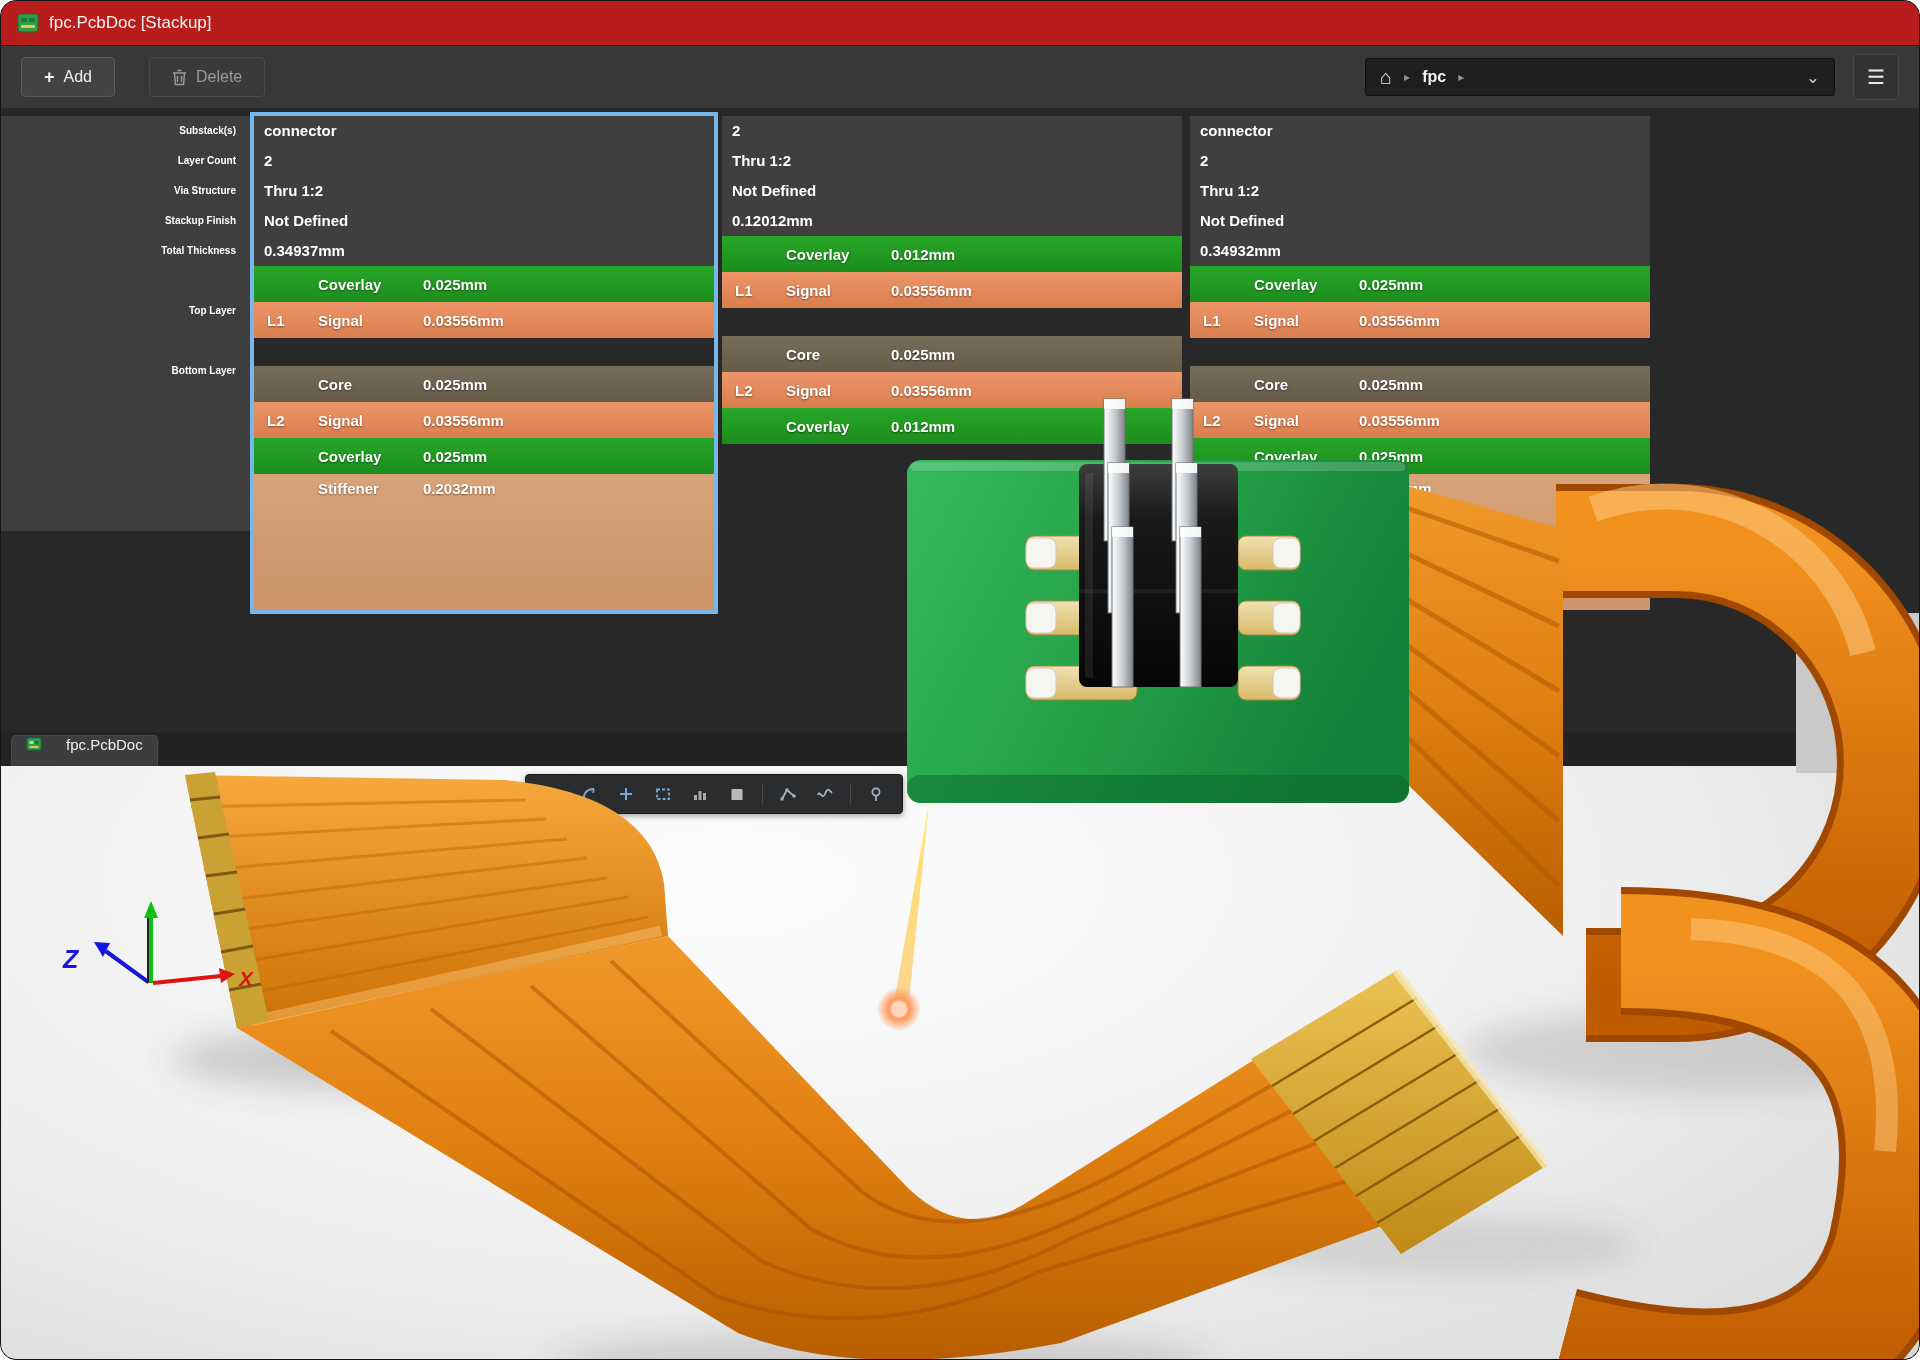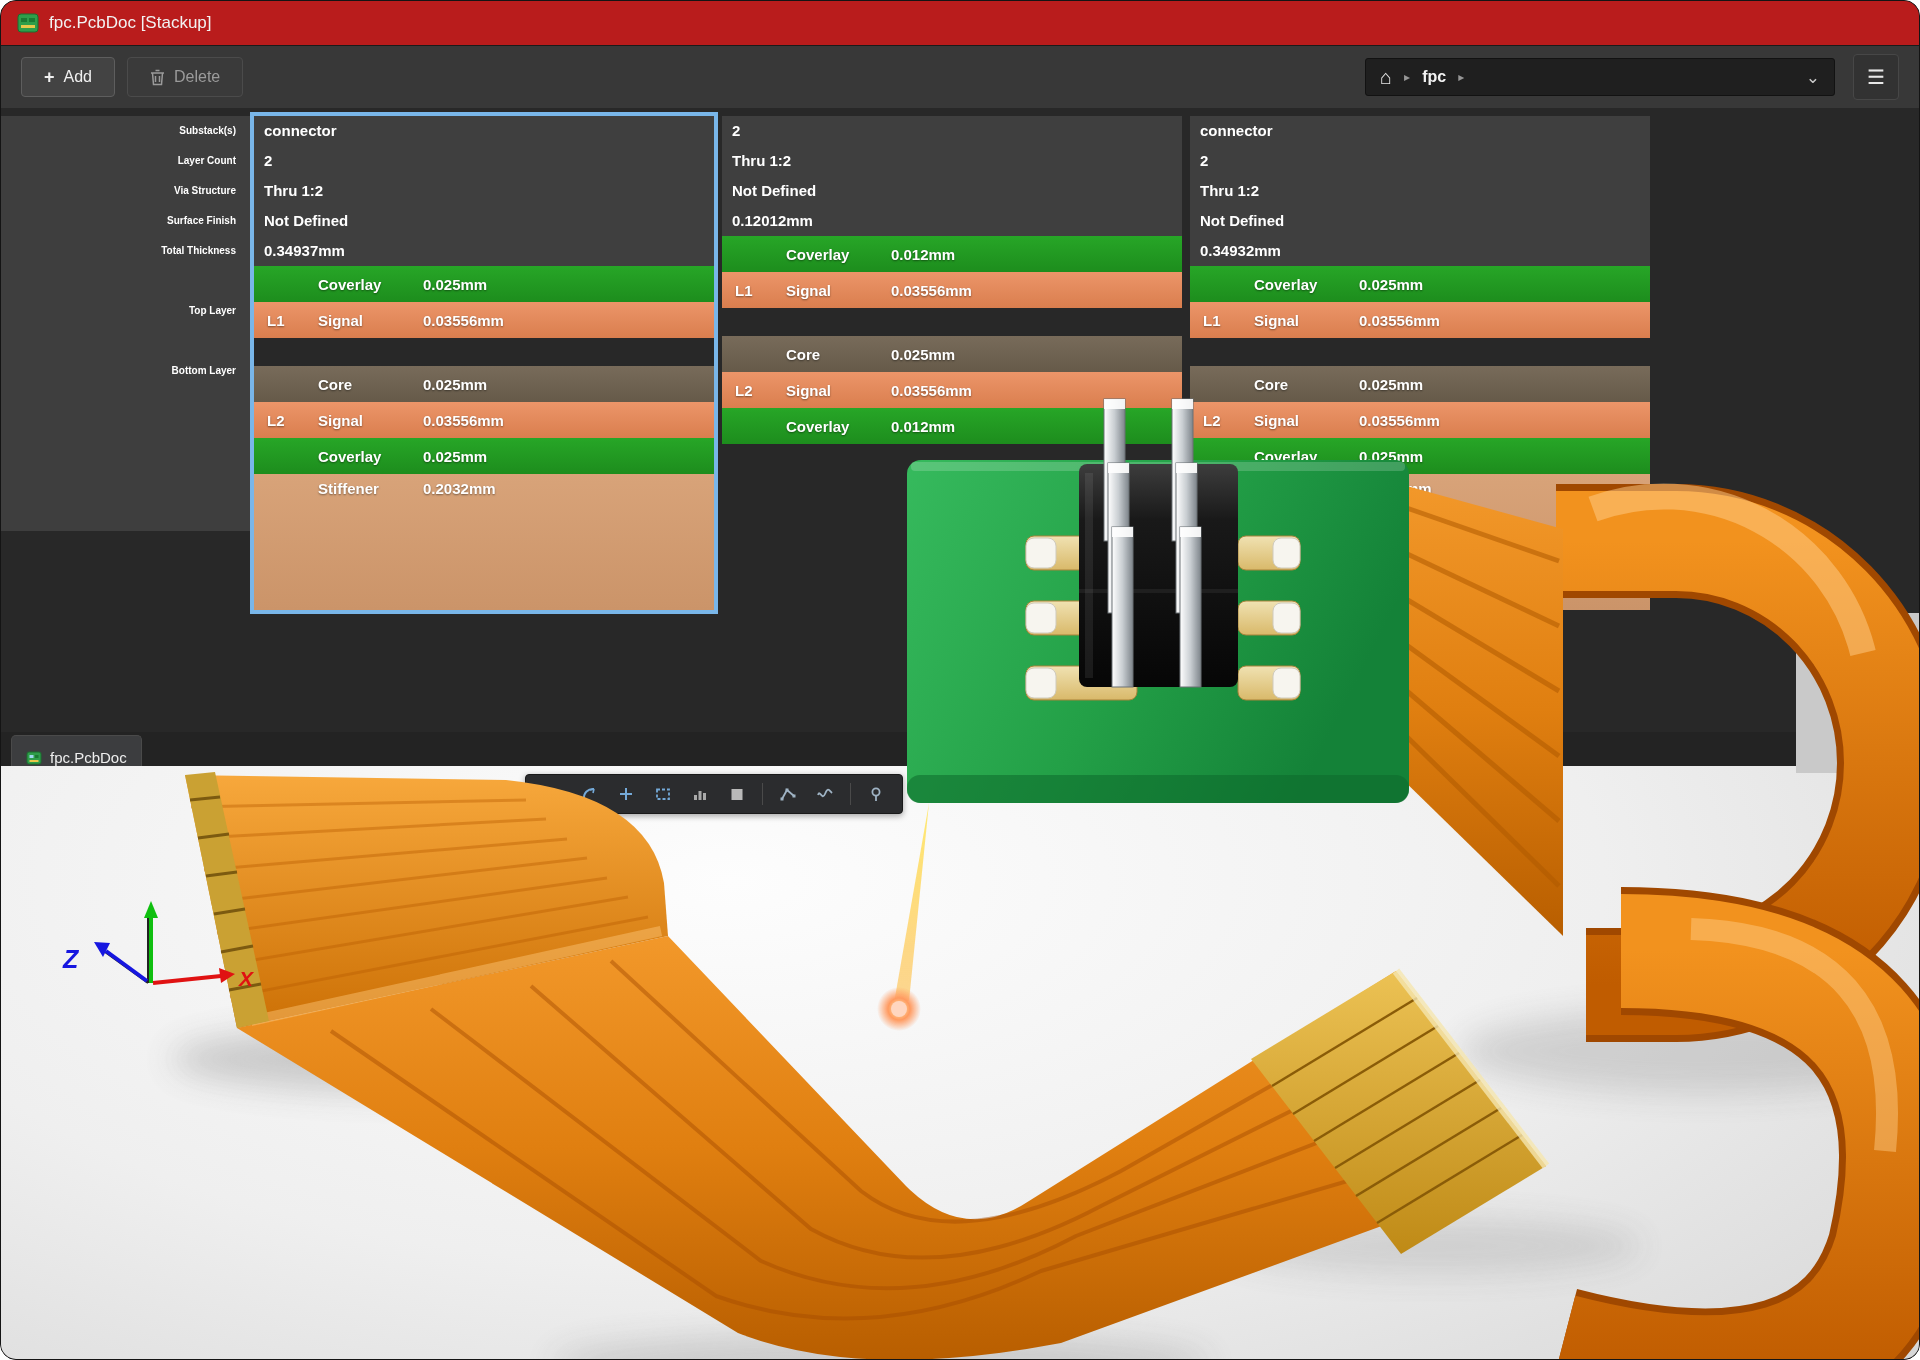--- a/index.html
+++ b/index.html
@@ -7,21 +7,21 @@
           background:#282828;border:1px solid #141414;box-sizing:border-box;}
   
   .titlebar{height:44px;background:#b91c1c;display:flex;align-items:center;padding:0 16px;gap:10px;
             border-bottom:1px solid #1b1b1b;}
   .title{color:#f2f2f2;font-size:17px;}
   
   .toolbar{height:62px;background:#383838;display:flex;align-items:center;padding:0 20px;}
   .btn{display:flex;align-items:center;gap:9px;height:38px;padding:0 22px;background:#434343;
        border:1px solid #5e5e5e;border-radius:4px;color:#f0f0f0;font-size:16px;cursor:default;}
   .btn .plus{font-size:18px;font-weight:bold;line-height:1;}
-  .btn.delete{background:#3a3a3a;border-color:#4b4b4b;color:#9b9b9b;margin-left:12px;}
+  .btn.delete{background:#3a3a3a;border-color:#4b4b4b;color:#9b9b9b;margin-left:34px;}
   .breadcrumb-wrap{margin-left:auto;display:flex;gap:18px;align-items:center;}
   .breadcrumb{width:470px;height:38px;background:#1f1f1f;border:1px solid #121212;border-radius:3px;
               display:flex;align-items:center;padding:0 14px;gap:12px;color:#ddd;box-sizing:border-box;}
   .home-glyph{font-size:20px;color:#e4e4e4;line-height:1;}
   .crumb-text{font-size:16px;font-weight:bold;color:#f2f2f2;}
   .chev{color:#969696;font-size:12px;}
   .dd-chev{margin-left:auto;color:#c9c9c9;font-size:17px;}
   .hamburger{width:44px;height:44px;background:#323232;border:1px solid #474747;border-radius:4px;
              color:#e8e8e8;font-size:20px;display:flex;align-items:center;justify-content:center;}
   
@@ -39,21 +39,21 @@
              padding-left:13px;color:#fff;font-size:15px;font-weight:bold;
              text-shadow:0 1px 2px rgba(0,0,0,.45);box-sizing:border-box;}
   .layer-row.stiffener{height:136px;align-items:start;line-height:30px;}
   .coverlay{background:linear-gradient(#27a627,#1d8d1d);}
   .signal{background:linear-gradient(#ec9569,#da7e4e);}
   .core{background:linear-gradient(#786b5a,#665a49);margin-top:28px;}
   .stiffener{background:linear-gradient(#d8a379,#cb9469);}
   
   .tabbar{height:34px;background:#232323;display:flex;align-items:flex-end;padding-left:10px;}
   .tab{height:30px;background:#3c3d3f;border:1px solid #4a4a4a;border-bottom:none;border-radius:5px 5px 0 0;
-       display:flex;align-items:flex-end;gap:8px;padding:0 14px;color:#eeeeee;font-size:15px;}
+       display:flex;align-items:flex-start;gap:24px;padding:0 14px;color:#eeeeee;font-size:15px;}
   
   .viewport{position:relative;height:640px;
             background:radial-gradient(ellipse at 38% 18%, #fdfdfd 0%, #efefef 52%, #d4d4d4 100%);}
   .float-toolbar{position:absolute;left:524px;top:8px;height:38px;background:#2b2c2e;border:1px solid #1a1a1a;
                  border-radius:4px;display:flex;align-items:center;padding:0 10px;gap:5px;
                  box-shadow:0 2px 6px rgba(0,0,0,.35);}
   .ftb-icon{width:32px;height:30px;display:flex;align-items:center;justify-content:center;}
   .ftb-sep{width:1px;height:22px;background:#4a4a4a;margin:0 4px;}
   
   .scene{position:absolute;top:390px;left:0;width:1920px;height:970px;z-index:40;pointer-events:none;}
@@ -98,21 +98,21 @@
           <span>☰</span>
         </div>
       </div>
     </div>
 
     <div class="table-area">
       <div class="row-labels">
           <div class="label-row">Substack(s)</div>
           <div class="label-row">Layer Count</div>
           <div class="label-row">Via Structure</div>
-          <div class="label-row">Surface Finish</div>
+          <div class="label-row">Stackup Finish</div>
           <div class="label-row">Total Thickness</div>
           <div class="label-row"></div>
           <div class="label-row">Top Layer</div>
           <div class="label-row"></div>
           <div class="label-row">Bottom Layer</div>
           <div class="label-row"></div>
           <div class="label-row"></div>
         </div>
       <div class="columns">
           <div class="substack selected">

